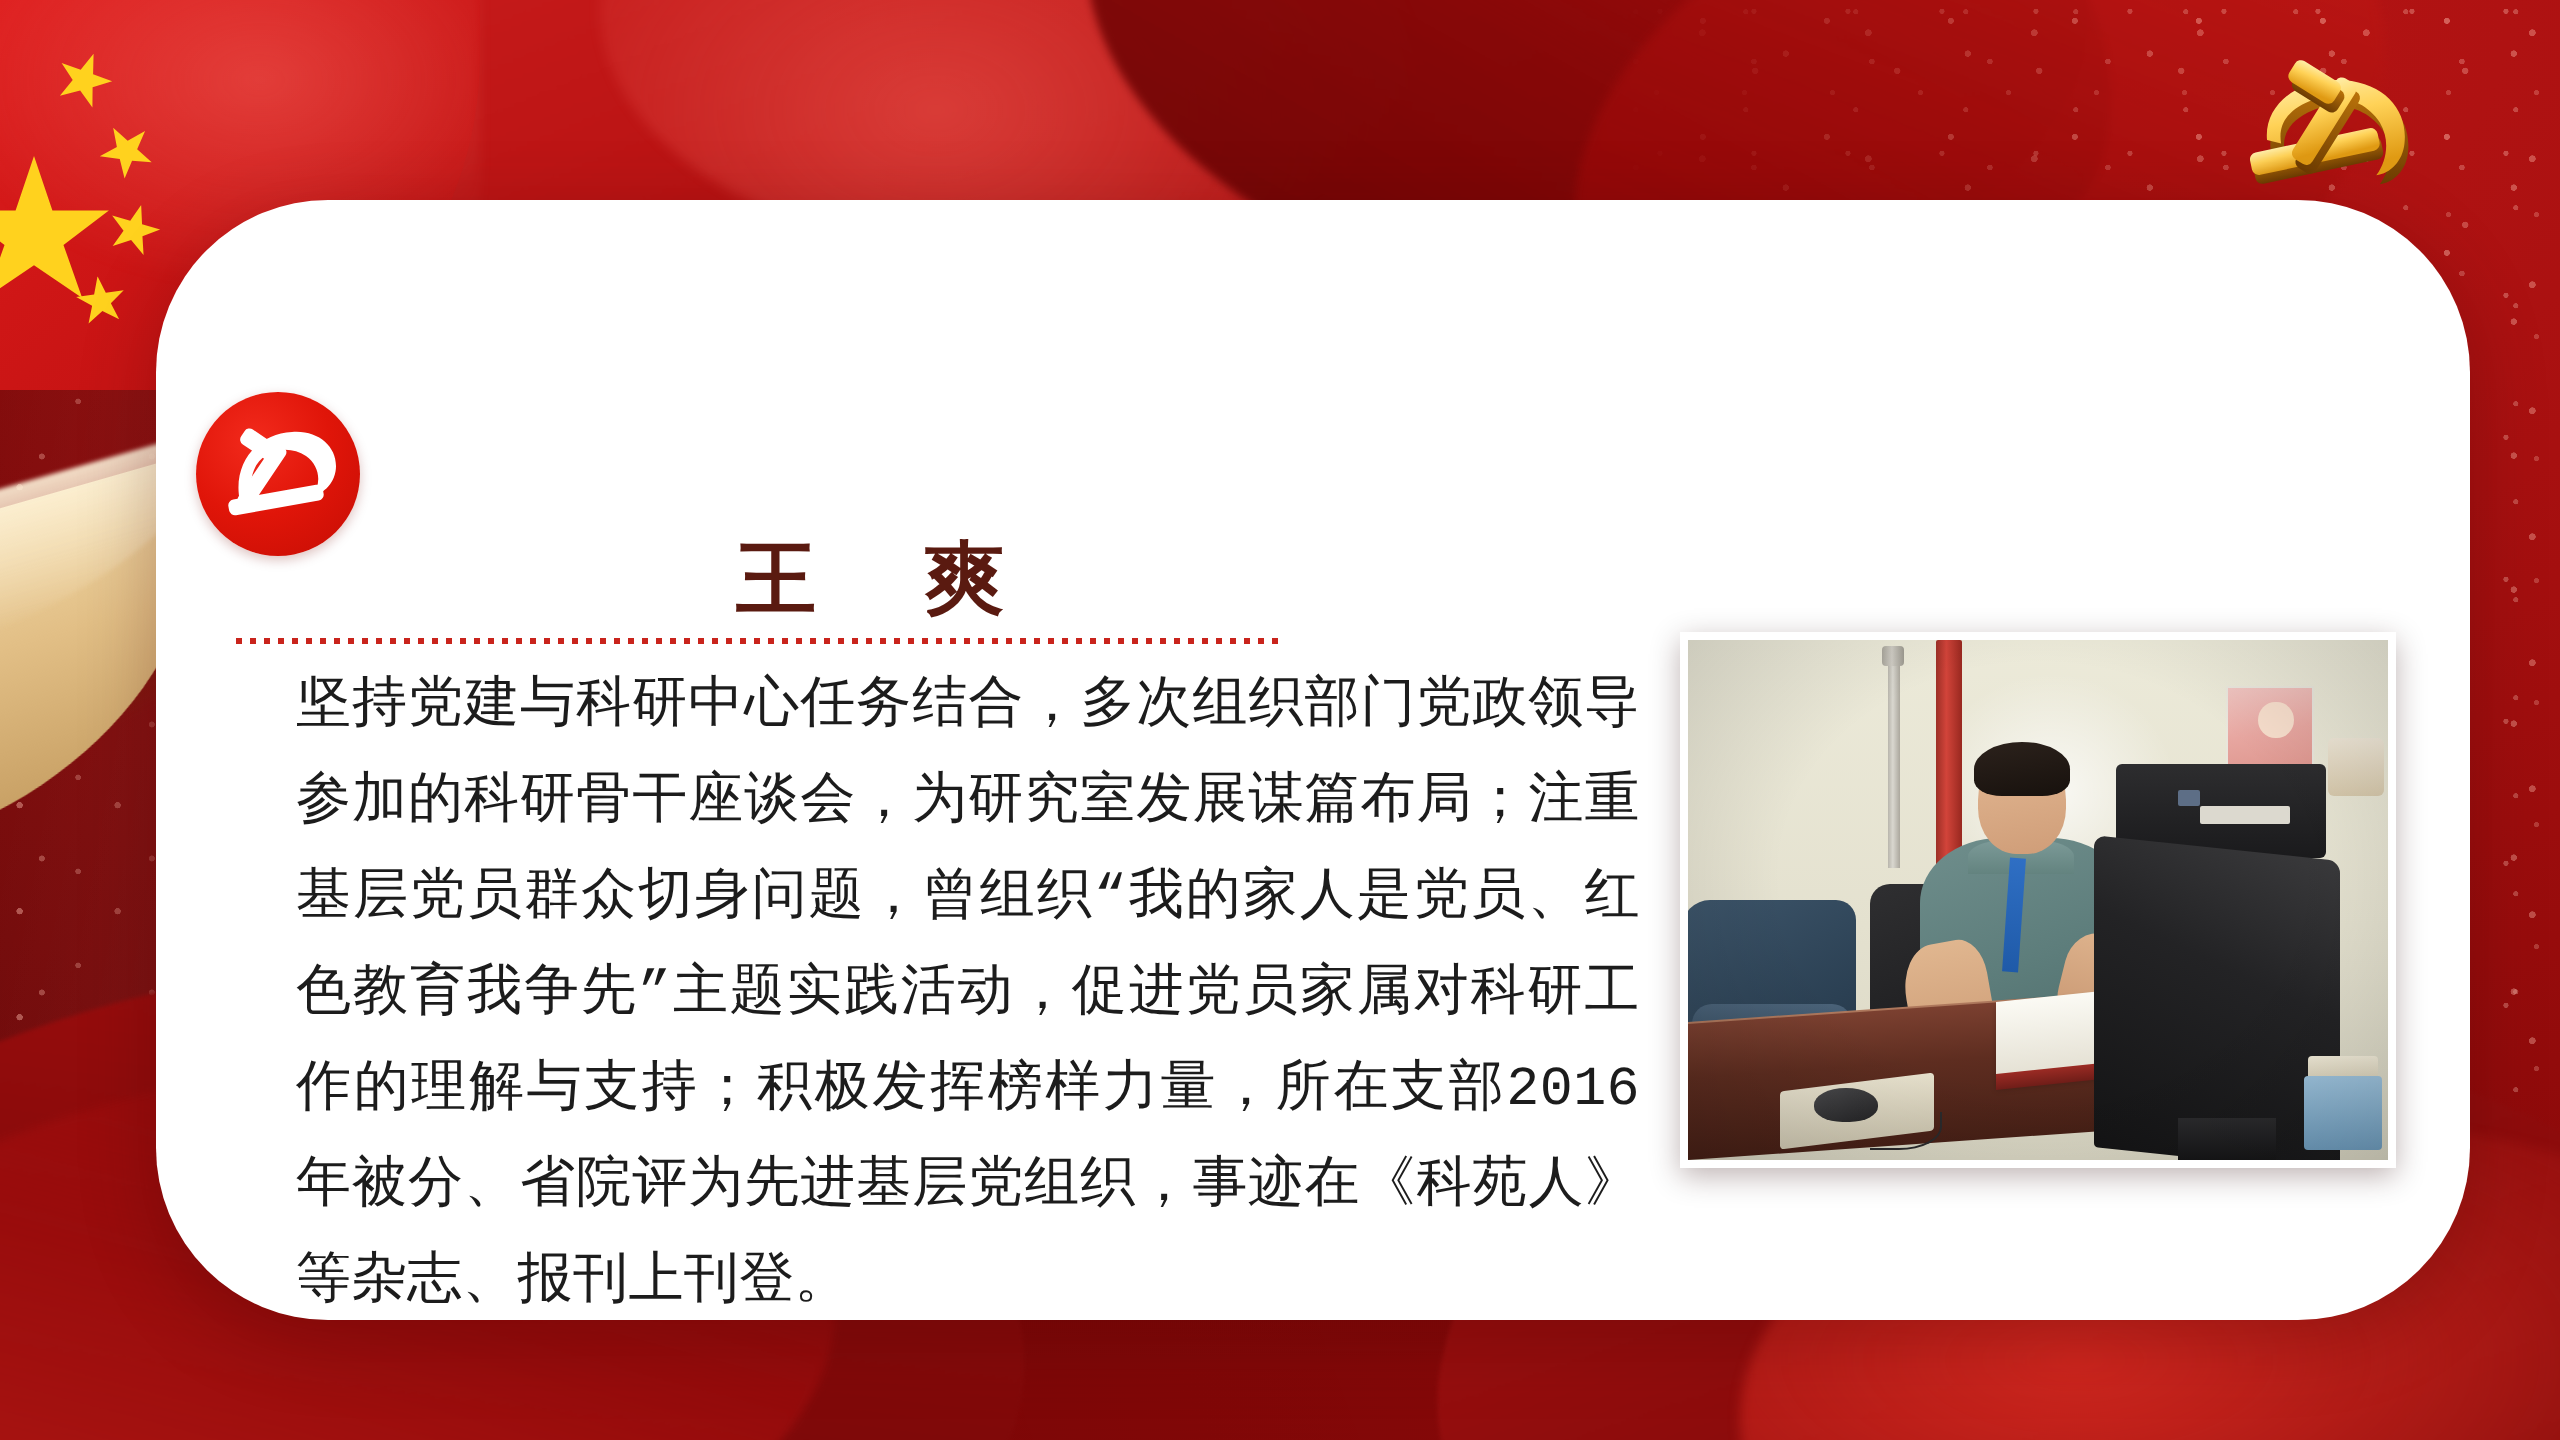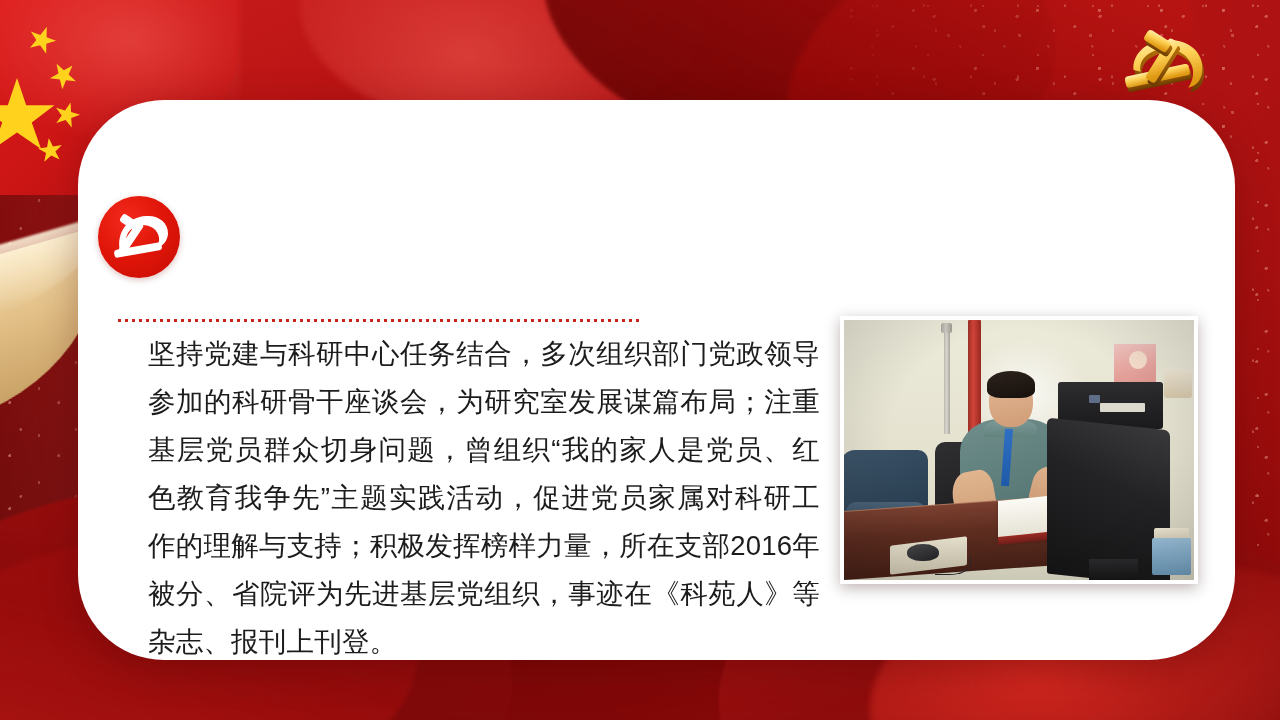--- a/index.html
+++ b/index.html
@@ -197,21 +197,21 @@
   }
 
   .divider{
     position:absolute;left:118px;top:319px;width:524px;height:3px;
     background-image:repeating-linear-gradient(to right,#c9241c 0 3px,rgba(255,255,255,0) 3px 7px);
   }
 
   
   .body-copy{
     position:absolute;left:148px;top:330px;width:672px;
-    font-family:Liberation Sans, sans-serif;
+    font-family:Liberation Mono, monospace;
     font-size:27.5px;line-height:48px;color:#1c1c1c;
     text-align:justify;text-justify:inter-ideograph;
     letter-spacing:.2px;
   }
 
   
   .photo-frame{
     position:absolute;left:840px;top:316px;width:358px;height:268px;
     background:#fff;padding:4px;box-sizing:border-box;
     box-shadow:0 4px 14px rgba(40,0,0,.30);
@@ -366,20 +366,21 @@
       <g fill="#ffffff">
         <path d="M22,55 C18,36 30,21 48,20 C61,19 70,27 70,37 C70,45 64,51 58,52 C63,46 62,37 55,32 C46,26 33,29 29,39 C27,44 27,50 29,55 Z"></path>
         <rect x="16" y="50" width="48" height="8" rx="3" transform="rotate(-10 40 54)"></rect>
         <rect x="29" y="24" width="8" height="36" rx="3" transform="rotate(34 33 42)"></rect>
         <rect x="22" y="22" width="20" height="9" rx="3" transform="rotate(34 32 26)"></rect>
       </g>
     </svg>
   </div>
 
 
+  <div class="person-name">王  爽</div>
 
   <div class="divider"></div>
 
   <div class="body-copy">坚持党建与科研中心任务结合，多次组织部门党政领导参加的科研骨干座谈会，为研究室发展谋篇布局；注重基层党员群众切身问题，曾组织“我的家人是党员、红色教育我争先”主题实践活动，促进党员家属对科研工作的理解与支持；积极发挥榜样力量，所在支部2016年被分、省院评为先进基层党组织，事迹在《科苑人》等杂志、报刊上刊登。</div>
 
   <div class="photo-frame">
     <div class="photo">
       <div class="p-wall"></div>
       <div class="p-wall-hi"></div>
       <div class="p-pipe-gray"></div>

